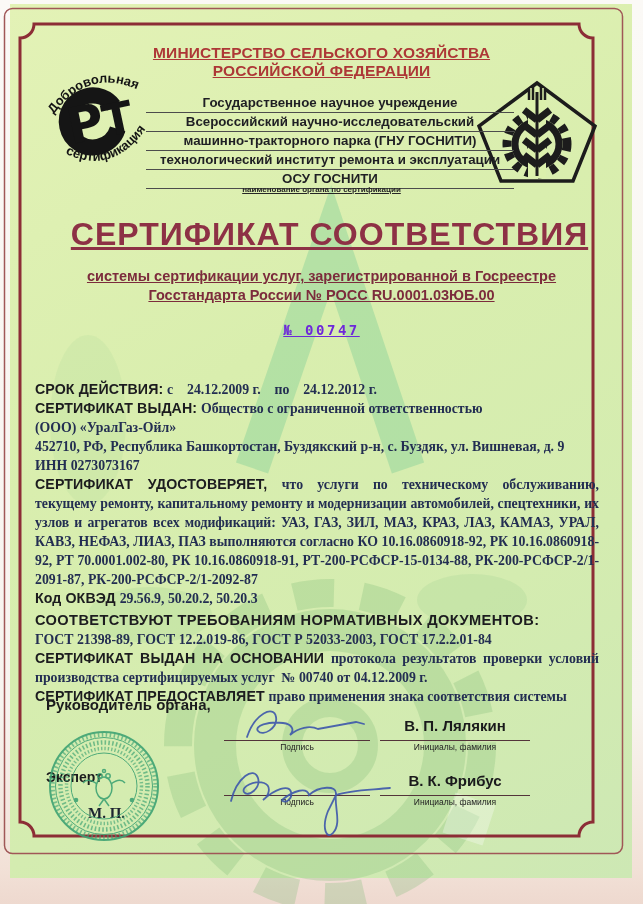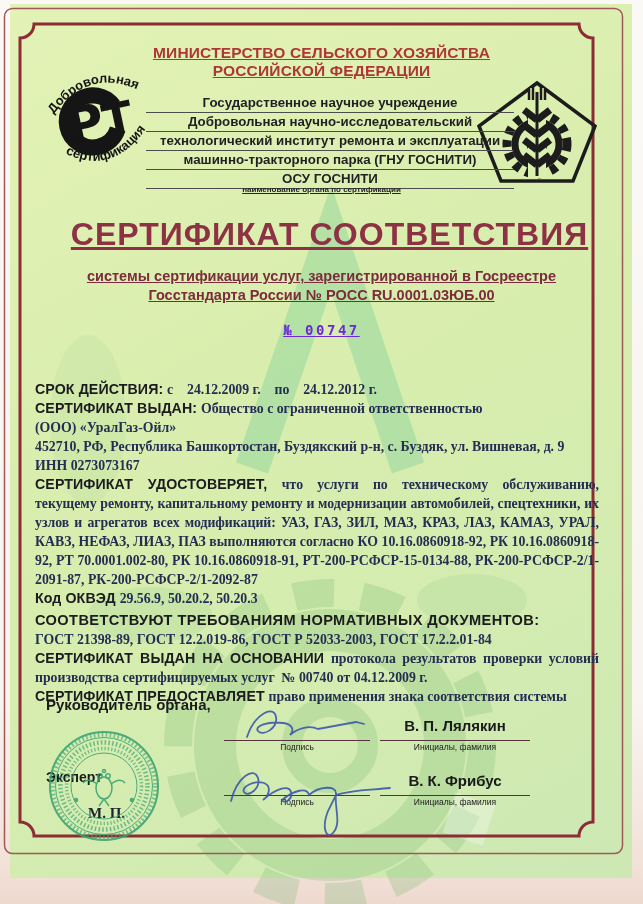--- a/index.html
+++ b/index.html
@@ -116,23 +116,23 @@
     </g>
   </svg>
 
   <div class="abs center ministry">
     <div>МИНИСТЕРСТВО СЕЛЬСКОГО ХОЗЯЙСТВА</div>
     <div>РОССИЙСКОЙ ФЕДЕРАЦИИ</div>
   </div>
 
   <div class="abs org-block">
     <div class="org-line">Государственное научное учреждение</div>
-    <div class="org-line">Добровольная научно-исследовательский</div>
+    <div class="org-line">Всероссийский научно-исследовательский</div>
+    <div class="org-line">машинно-тракторного парка (ГНУ ГОСНИТИ)</div>
     <div class="org-line">технологический институт ремонта и эксплуатации</div>
-    <div class="org-line">машинно-тракторного парка (ГНУ ГОСНИТИ)</div>
     <div class="org-line">ОСУ ГОСНИТИ</div>
   </div>
   <div class="abs center org-caption">наименование органа по сертификации</div>
 
   <div class="abs center title">СЕРТИФИКАТ СООТВЕТСТВИЯ</div>
   <div class="abs center subtitle1">системы сертификации услуг, зарегистрированной в Госреестре</div>
   <div class="abs center subtitle2">Госстандарта России № РОСС RU.0001.03ЮБ.00</div>
   <div class="abs center cert-number">№ 00747</div>
 
   <div class="abs body-block">

